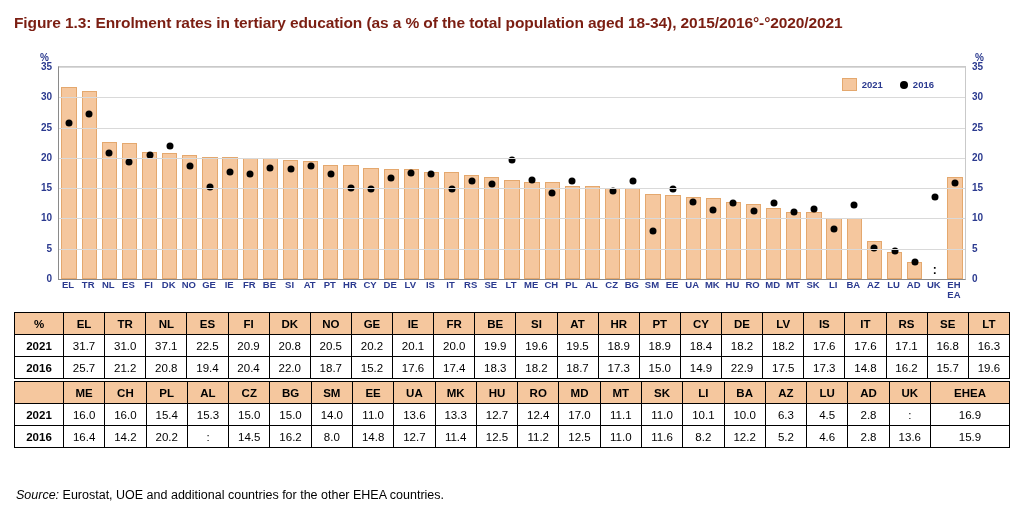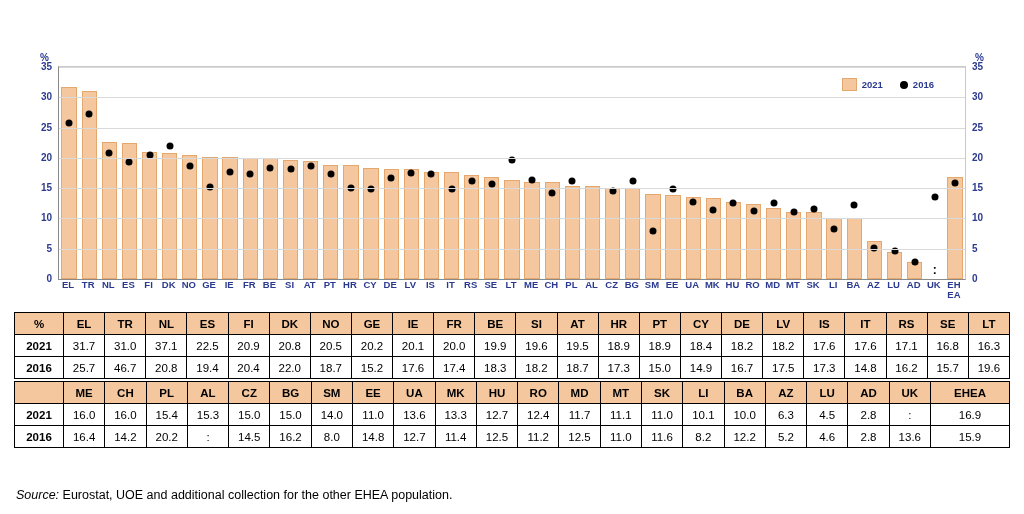--- a/index.html
+++ b/index.html
@@ -88,20 +88,21 @@
   .source{
     position:absolute;left:16px;top:488px;font-size:12.5px;
   }
   .source i{font-style:italic;}
 </style>
 </head>
 <body>
 
 <div class="page">
 
+  <div class="title">Figure 1.3: Enrolment rates in tertiary education (as a % of the total population aged 18-34), 2015/2016°-°2020/2021</div>
 
   <div class="chart-wrap">
     <div class="pct-left">%</div>
     <div class="pct-right">%</div>
 
     <div class="plot" id="plot">
       <div class="bars" id="bars">
           <div class="barcol" style="left: 0px; width: 20.1333px;">
             <div class="bar" style="height: 192.011px;"></div>
             <div class="dot" style="bottom: 155.669px;"></div>
@@ -424,36 +425,36 @@
             <td>18.2</td>
             <td>17.6</td>
             <td>17.6</td>
             <td>17.1</td>
             <td>16.8</td>
             <td>16.3</td>
           </tr>
           <tr>
             <td class="rowhdr firstcol">2016</td>
             <td>25.7</td>
-            <td>46.7</td>
+            <td>21.2</td>
             <td>20.8</td>
             <td>19.4</td>
             <td>20.4</td>
             <td>22.0</td>
             <td>18.7</td>
             <td>15.2</td>
             <td>17.6</td>
             <td>17.4</td>
             <td>18.3</td>
             <td>18.2</td>
             <td>18.7</td>
             <td>17.3</td>
             <td>15.0</td>
             <td>14.9</td>
-            <td>16.7</td>
+            <td>22.9</td>
             <td>17.5</td>
             <td>17.3</td>
             <td>14.8</td>
             <td>16.2</td>
             <td>15.7</td>
             <td>19.6</td>
           </tr>
         </tbody>
     </table>
     <table style="margin-top:2px;">
@@ -492,21 +493,21 @@
             <td>15.4</td>
             <td>15.3</td>
             <td>15.0</td>
             <td>15.0</td>
             <td>14.0</td>
             <td>11.0</td>
             <td>13.6</td>
             <td>13.3</td>
             <td>12.7</td>
             <td>12.4</td>
-            <td>11.7</td>
+            <td>17.0</td>
             <td>11.1</td>
             <td>11.0</td>
             <td>10.1</td>
             <td>10.0</td>
             <td>6.3</td>
             <td>4.5</td>
             <td>2.8</td>
             <td>:</td>
             <td>16.9</td>
           </tr>
@@ -533,16 +534,16 @@
             <td>4.6</td>
             <td>2.8</td>
             <td>13.6</td>
             <td>15.9</td>
           </tr>
         </tbody>
     </table>
   </div>
 
   <div class="source">
-    <i>Source:</i><span> Eurostat, UOE and additional collection for the other EHEA population.</span>
+    <i>Source:</i><span> Eurostat, UOE and additional countries for the other EHEA countries.</span>
   </div>
 
 </div>
 
 </body></html>

